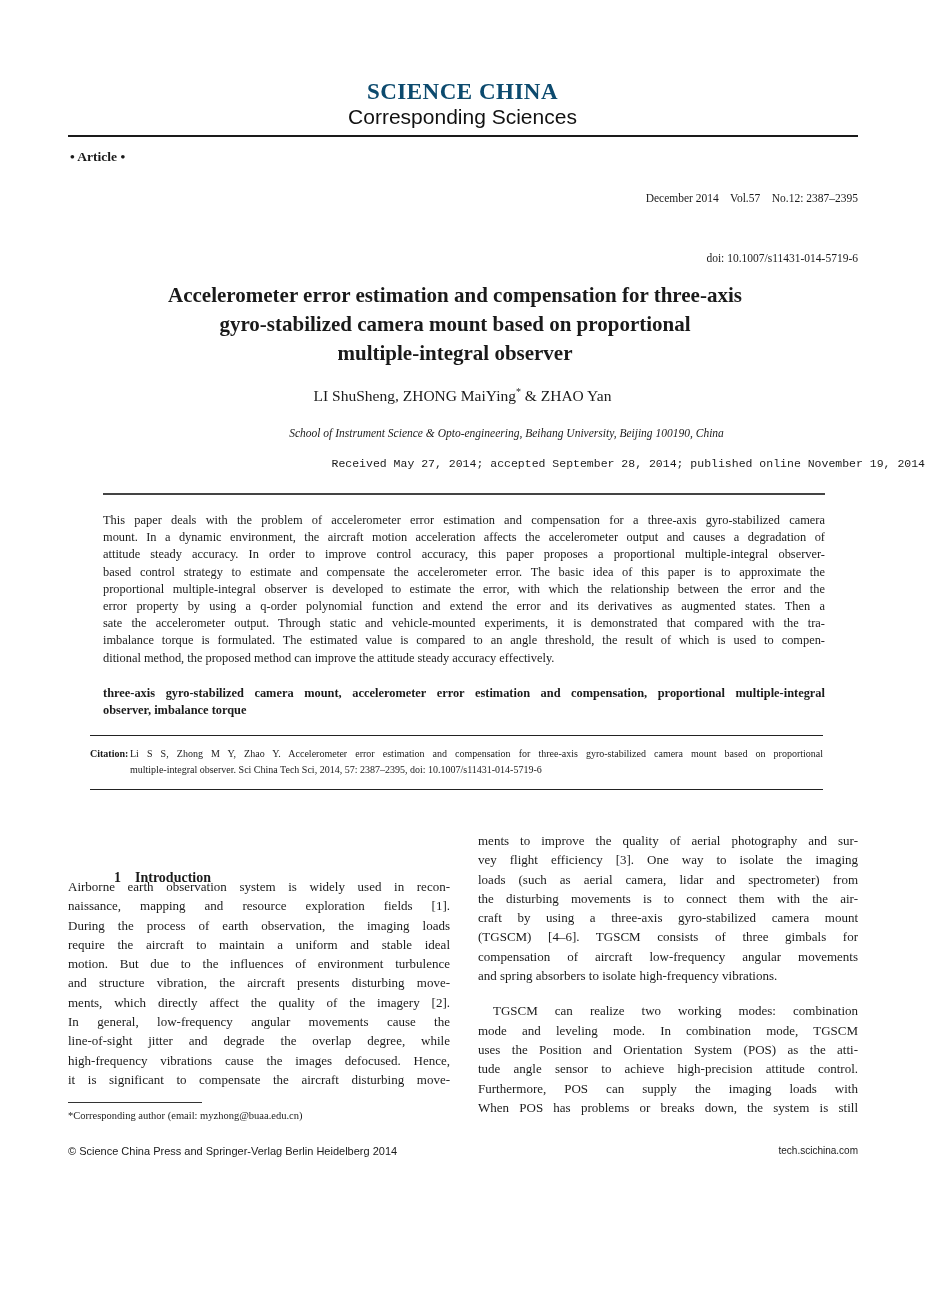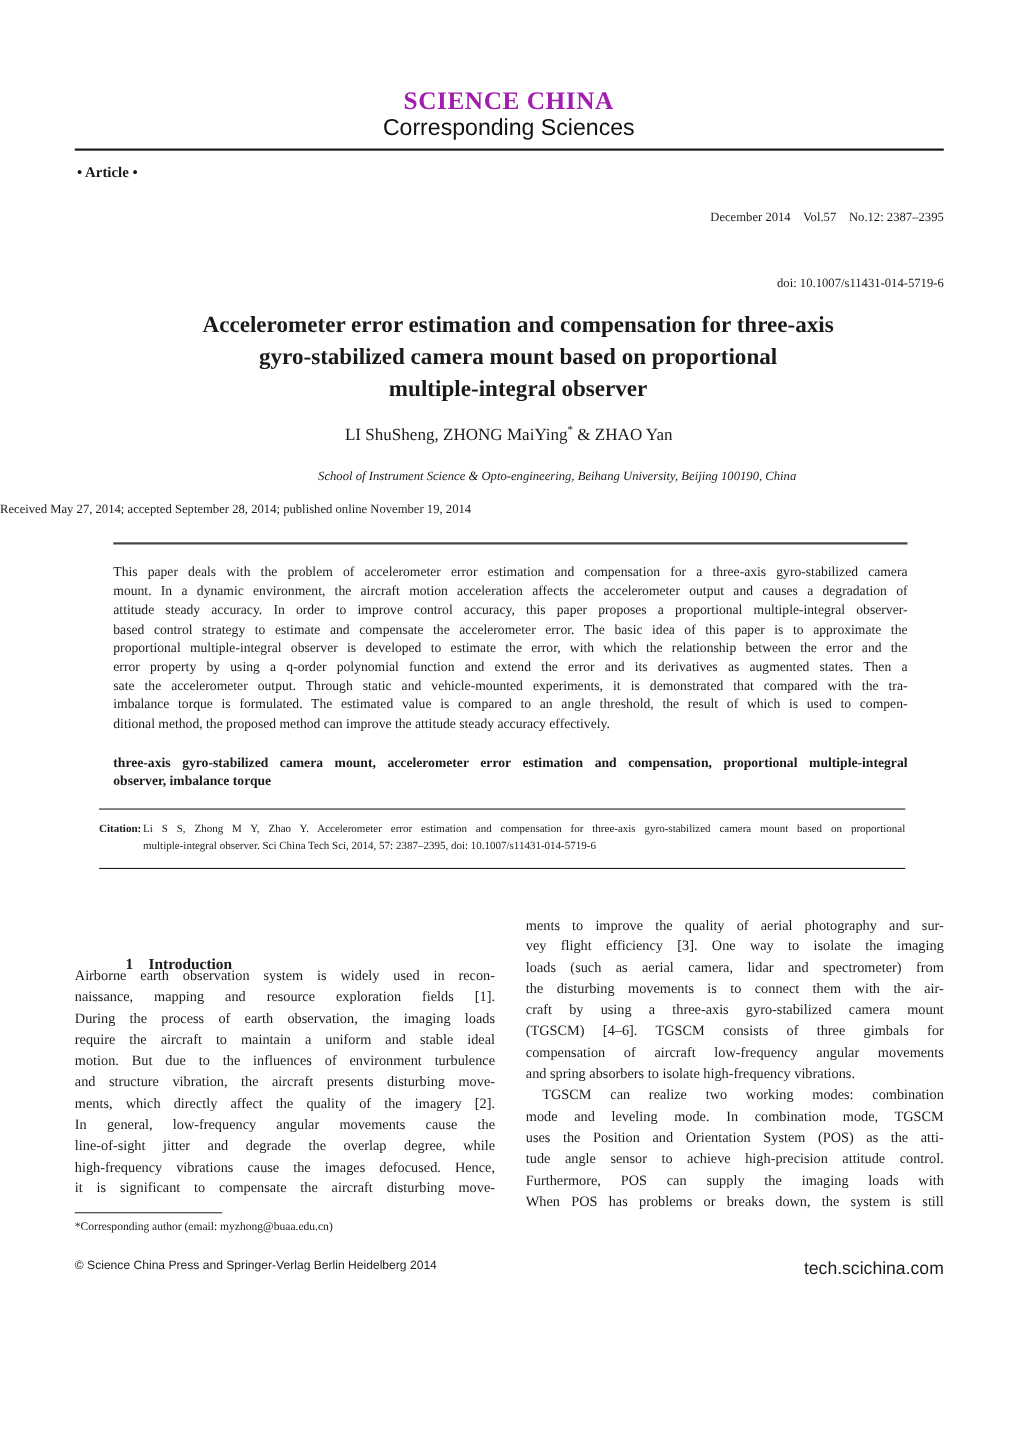--- a/index.html
+++ b/index.html
@@ -13,43 +13,43 @@
     overflow: hidden;
   }
   .abs { position: absolute; }
 
   
   .journal-name {
     top: 79px; left: 0; width: 100%;
     text-align: center;
     font-size: 23px; font-weight: bold;
     letter-spacing: 0.5px;
-    color: #a21caf;
+    color: #0c4a6e;
   }
   .journal-subtitle {
     top: 105px; left: 0; width: 100%;
     text-align: center;
     font-family: "Liberation Sans", sans-serif;
     font-size: 21px; color: #111;
   }
   .header-rule { top: 135px; left: 68px; width: 790px; height: 2px; background: #1a1a1a; }
   .article-type { top: 149px; left: 70px; font-size: 13.5px; font-weight: bold; }
   .issue-block { top: 148px; right: 67px; text-align: right; font-size: 11.5px; line-height: 20px; white-space: pre; }
 
   
-  .title-block { top: 281px; left: 76px; width: 790px; }
+  .title-block { top: 281px; left: 60px; width: 790px; }
   .title-block div {
     text-align: center;
     font-size: 21px; font-weight: bold;
     line-height: 29px;
   }
   .authors { top: 386px; left: 0; width: 100%; text-align: center; font-size: 15.5px; }
   .authors .sup { font-size: 10px; vertical-align: super; }
   .affiliation { top: 427px; left: 0; width: 100%; text-align: center; font-style: italic; font-size: 11.5px; padding-left: 44px; }
-  .received { top: 457px; left: 0; width: 100%; text-align: left; font-size: 11.5px; }
+  .received { top: 457px; left: 0; width: 100%; text-align: right; font-size: 11.5px; font-family: Liberation Mono, monospace; }
 
   
   .abstract-rule { top: 493px; left: 103px; width: 722px; height: 2px; background: #444; }
   .abstract-block { top: 512px; left: 103px; width: 722px; font-size: 12.4px; line-height: 17.2px; }
   .keywords-block { top: 685px; left: 103px; width: 722px; font-size: 12.4px; line-height: 17.2px; font-weight: bold; }
 
   
   .citation-rule-top { top: 735px; left: 90px; width: 733px; height: 1.4px; background: #222; }
   .citation-rule-bottom { top: 789px; left: 90px; width: 733px; height: 1.4px; background: #222; }
   .citation-block { top: 746px; left: 90px; width: 733px; font-size: 10px; line-height: 16px; }
@@ -59,29 +59,29 @@
   
   .jlines div { text-align: justify; text-align-last: justify; }
   .jlines:not(.cont) div:last-child { text-align-last: auto; font-family: Liberation Serif, serif; }
   .jlines.indent div:first-child { text-indent: 15px; }
 
   
   .section-heading { top: 870px; left: 68px; font-size: 14px; font-weight: bold; margin-left: 46px; }
   .section-heading .sec-num { margin-right: 14px; }
   .left-col { top: 877px; left: 68px; width: 382px; font-size: 13px; line-height: 19.3px; }
   .right-col { top: 831px; left: 478px; width: 380px; font-size: 13px; line-height: 19.3px; }
-  .right-col .para2 { margin-top: 0; }
+  .right-col .para2 { margin-top: 16px; }
 
   
   .footnote-rule { top: 1102px; left: 68px; width: 134px; height: 1px; background: #333; }
   .footnote { top: 1110px; left: 68px; font-size: 10.5px; }
 
   
   .footer-left { top: 1145px; left: 68px; font-family: "Liberation Sans", sans-serif; font-size: 11px; }
-  .footer-right { top: 1145px; right: 67px; font-family: "Liberation Sans", sans-serif; font-size: 16px; }
+  .footer-right { top: 1145px; right: 67px; font-family: "Liberation Sans", sans-serif; font-size: 10px; }
 </style>
 </head>
 <body>
 
 <div class="page">
 
   <div class="abs journal-name">SCIENCE CHINA</div>
   <div class="abs journal-subtitle">Corresponding Sciences</div>
   <div class="abs header-rule"></div>
   <div class="abs article-type">• Article •</div>

